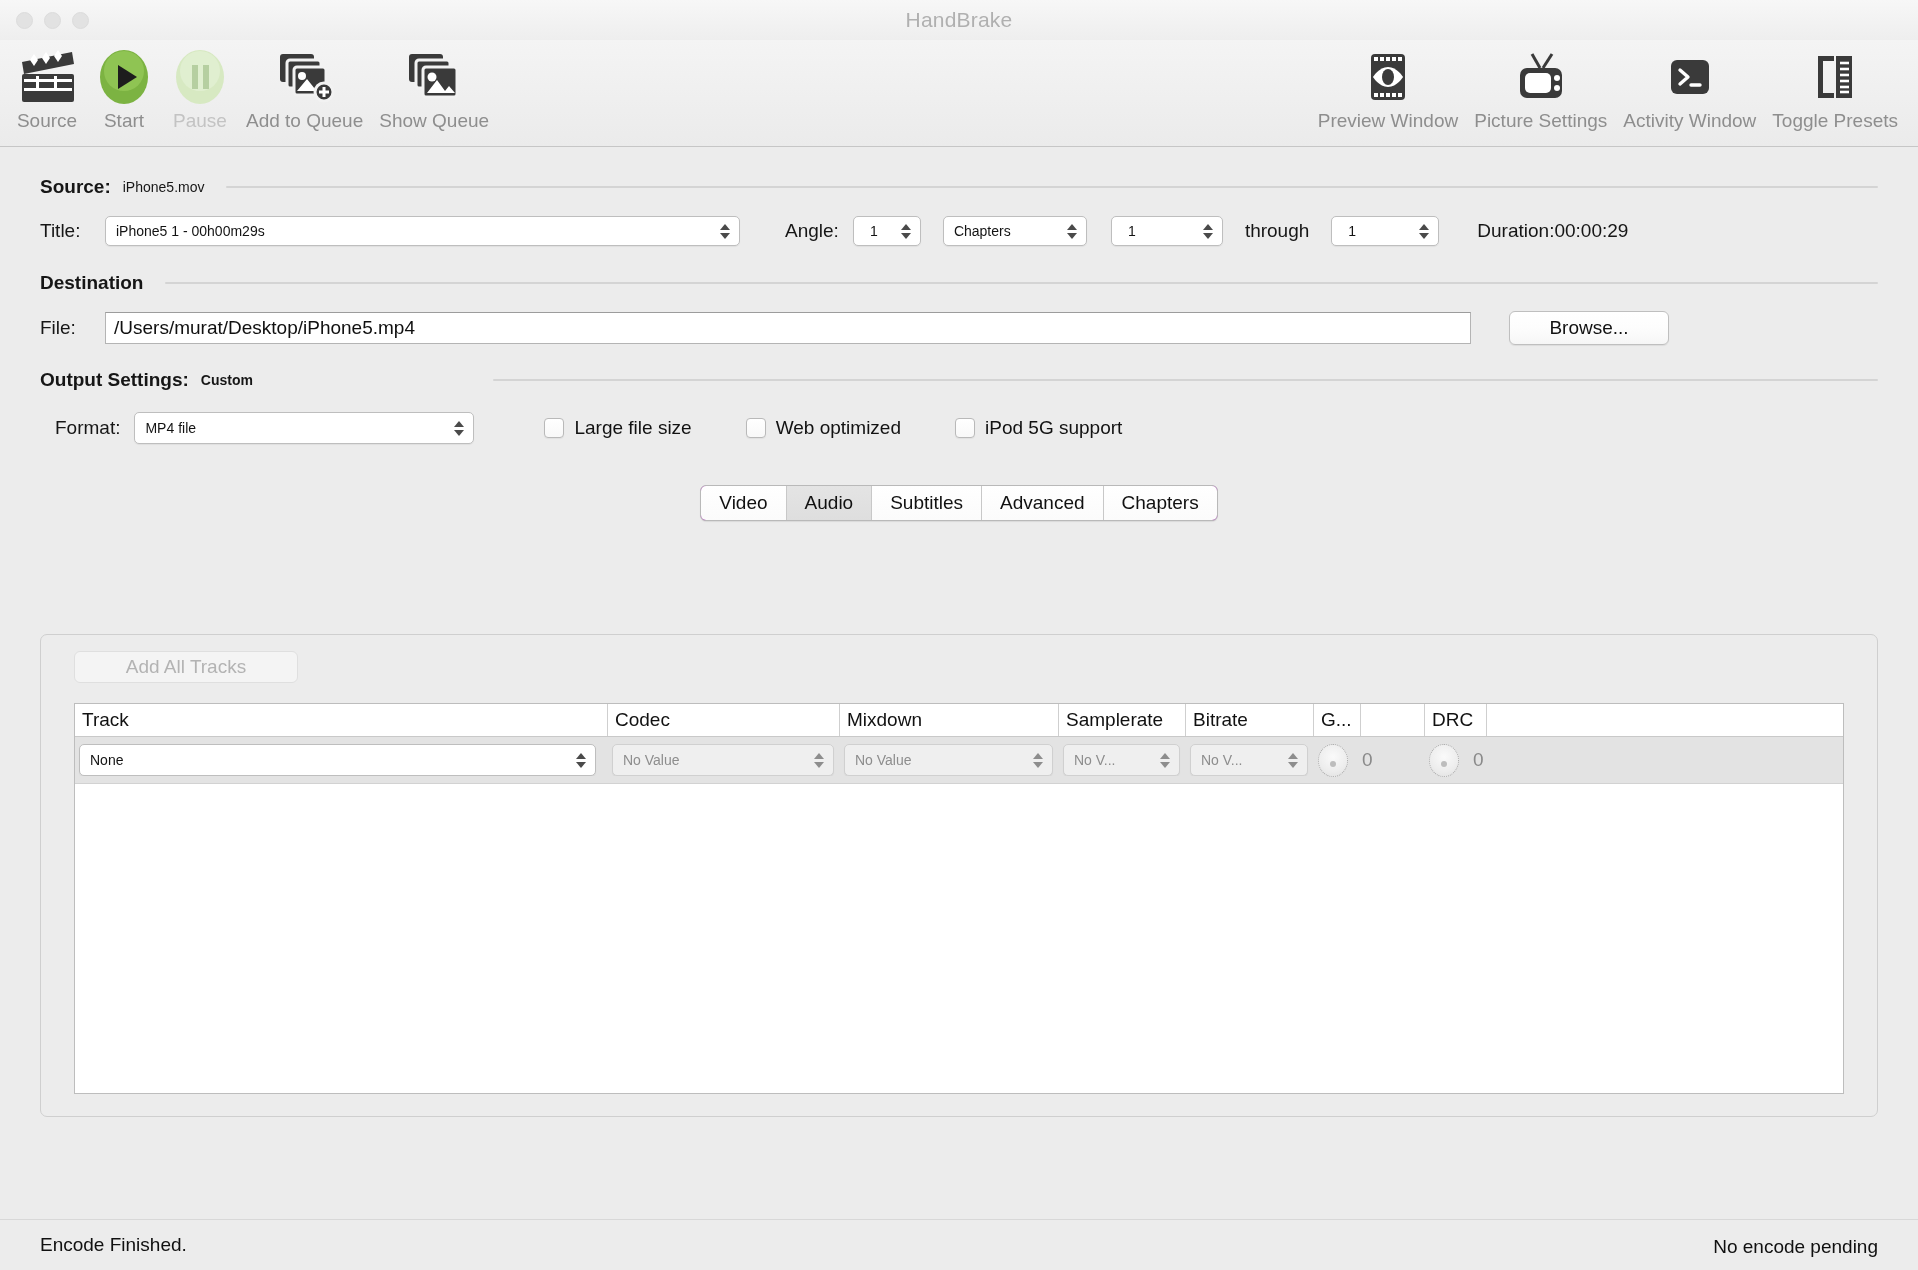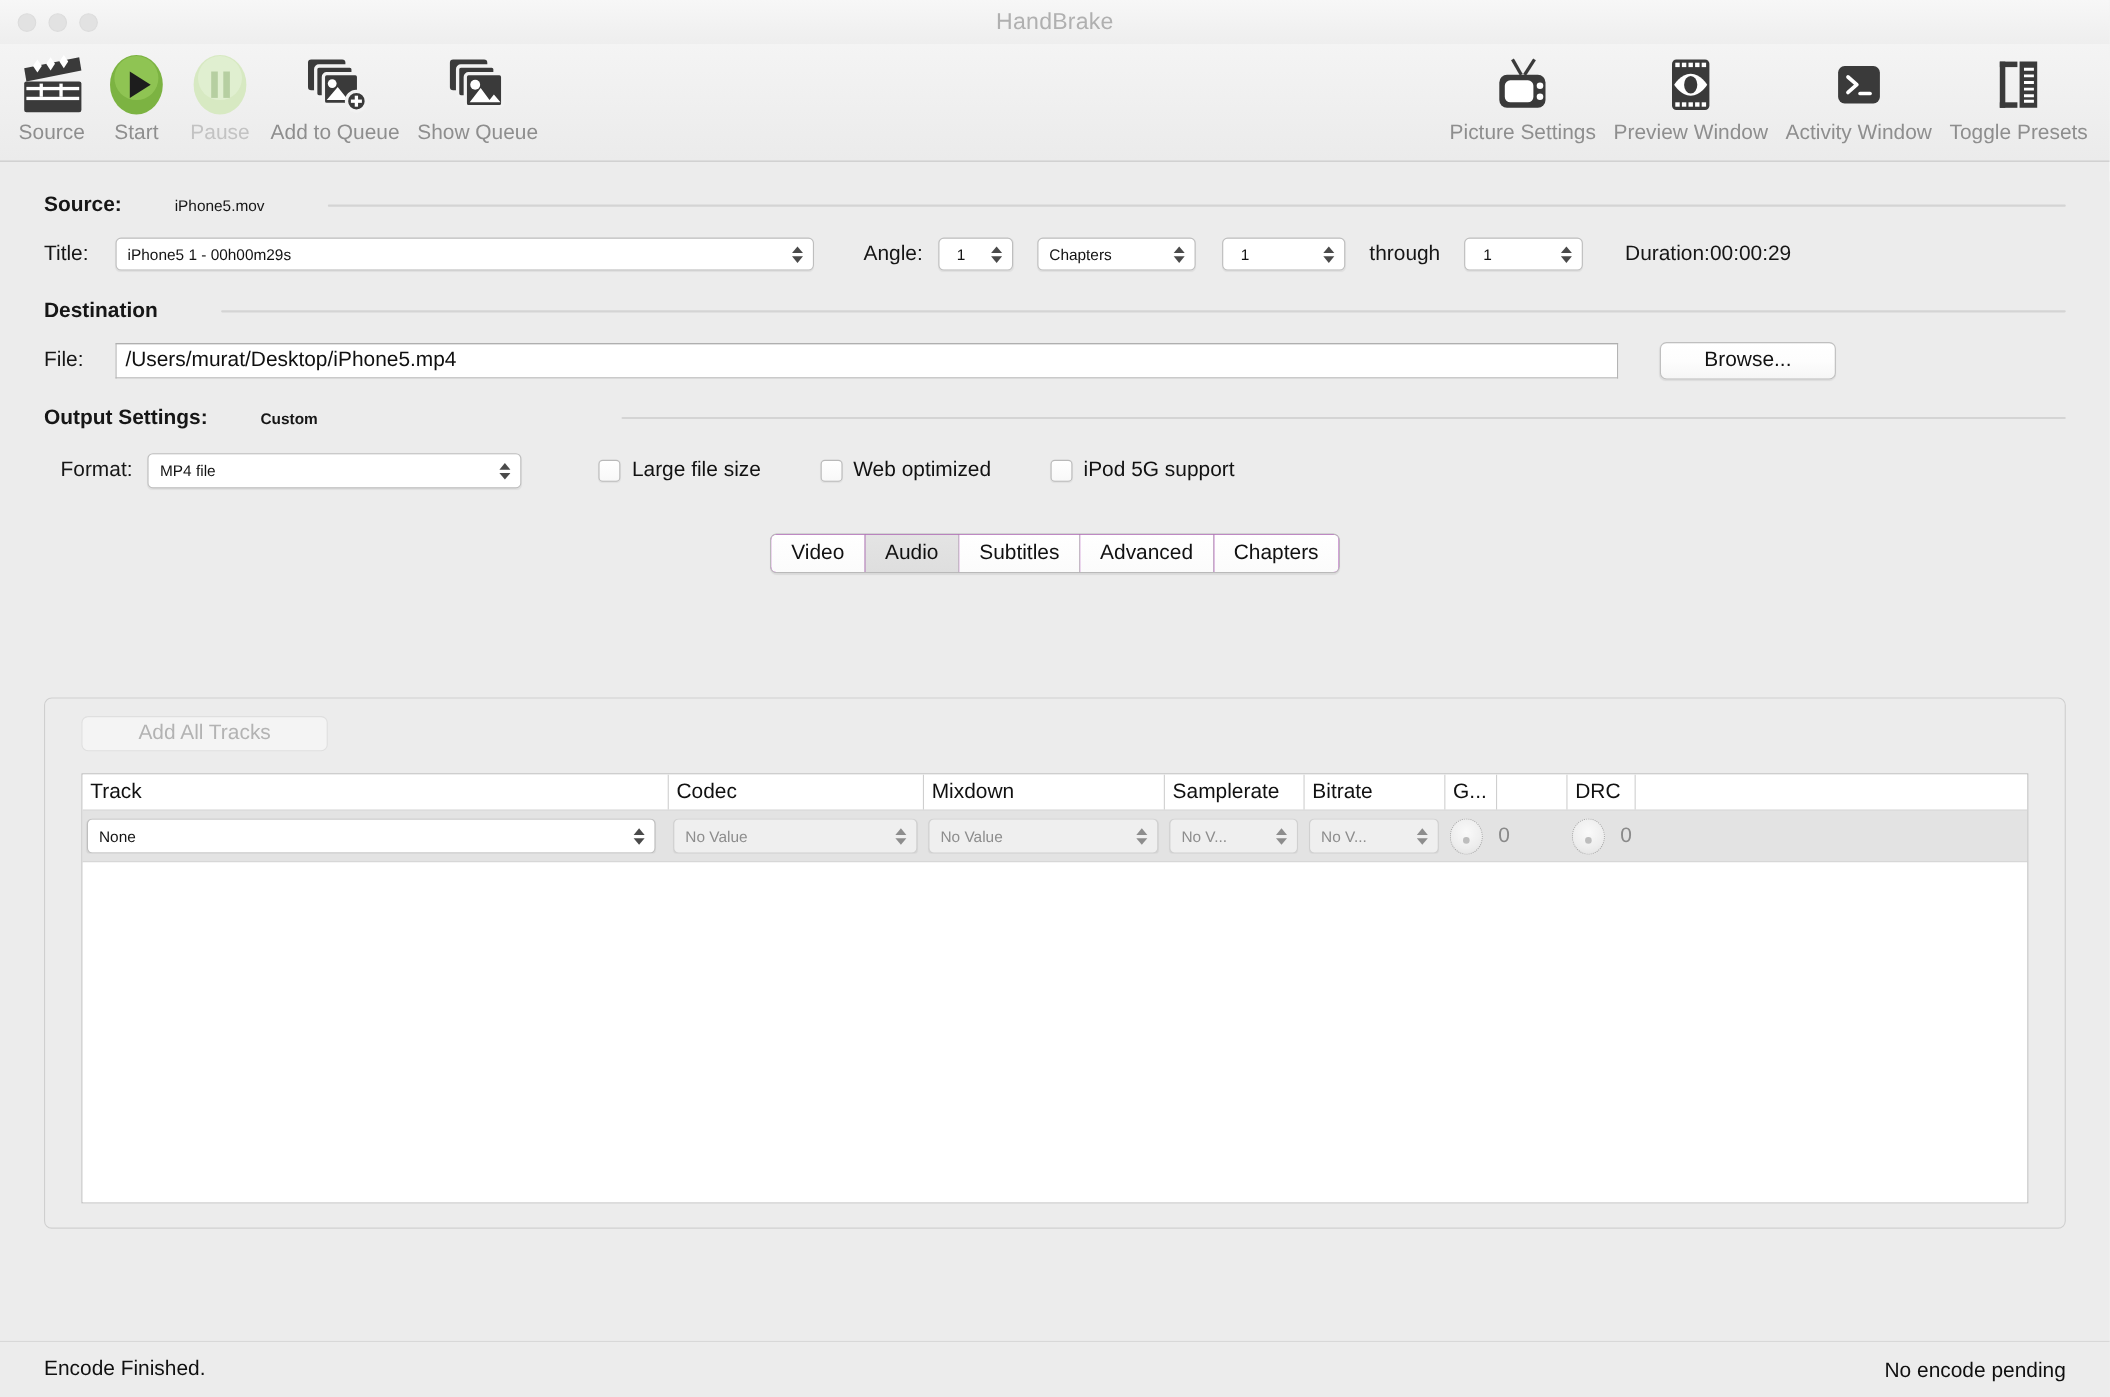--- a/index.html
+++ b/index.html
@@ -101,21 +101,20 @@
   .row {
     display: flex;
     align-items: center;
   }
 
   .section-head {
     display: flex;
     align-items: center;
     padding-left: 40px;
     padding-right: 40px;
-    gap: 36px;
   }
   .section-head .sh-label {
     font-size: 19px;
     font-weight: bold;
     color: #161616;
     white-space: nowrap;
   }
   .section-head .sh-value {
     font-size: 14px;
     color: #161616;
@@ -481,36 +480,20 @@
               <path d="M24 45 L34 32 L42 43 L46 38 L52 45 Z"></path>
             </g>
           </svg>
         </div>
         <div class="tb-label">Show Queue</div>
       </div>
 
     </div>
 
     <div class="tb-group tb-right">
-
-      <div class="tb-item">
-        <div class="tb-icon">
-          <svg width="58" height="58" viewBox="0 0 58 58">
-            <g stroke="#3a3a3a" stroke-width="3" fill="none">
-              <path d="M20 6 L28 20"></path>
-              <path d="M40 6 L31 20"></path>
-            </g>
-            <rect x="8" y="20" width="42" height="30" rx="7" fill="#3a3a3a"></rect>
-            <rect x="13" y="25" width="26" height="20" rx="5" fill="#ffffff"></rect>
-            <circle cx="45" cy="30" r="3" fill="#ffffff"></circle>
-            <circle cx="45" cy="40" r="3" fill="#ffffff"></circle>
-          </svg>
-        </div>
-        <div class="tb-label">Picture Settings</div>
-      </div>
 
       <div class="tb-item">
         <div class="tb-icon">
           <svg width="58" height="58" viewBox="0 0 58 58">
             <rect x="12" y="6" width="34" height="46" rx="4" fill="#3a3a3a"></rect>
             <g fill="#ffffff">
               <rect x="15" y="9" width="4" height="4"></rect>
               <rect x="21" y="9" width="4" height="4"></rect>
               <rect x="27" y="9" width="4" height="4"></rect>
               <rect x="33" y="9" width="4" height="4"></rect>
@@ -524,20 +507,36 @@
             </g>
             <ellipse cx="29" cy="29" rx="6" ry="8" fill="#3a3a3a"></ellipse>
           </svg>
         </div>
         <div class="tb-label">Preview Window</div>
       </div>
 
       <div class="tb-item">
         <div class="tb-icon">
           <svg width="58" height="58" viewBox="0 0 58 58">
+            <g stroke="#3a3a3a" stroke-width="3" fill="none">
+              <path d="M20 6 L28 20"></path>
+              <path d="M40 6 L31 20"></path>
+            </g>
+            <rect x="8" y="20" width="42" height="30" rx="7" fill="#3a3a3a"></rect>
+            <rect x="13" y="25" width="26" height="20" rx="5" fill="#ffffff"></rect>
+            <circle cx="45" cy="30" r="3" fill="#ffffff"></circle>
+            <circle cx="45" cy="40" r="3" fill="#ffffff"></circle>
+          </svg>
+        </div>
+        <div class="tb-label">Picture Settings</div>
+      </div>
+
+      <div class="tb-item">
+        <div class="tb-icon">
+          <svg width="58" height="58" viewBox="0 0 58 58">
             <rect x="10" y="12" width="38" height="34" rx="6" fill="#3a3a3a"></rect>
             <g stroke="#ffffff" stroke-width="3.4" fill="none" stroke-linecap="round" stroke-linejoin="round">
               <path d="M19 22 L27 29 L19 36"></path>
               <path d="M30 37 L39 37"></path>
             </g>
           </svg>
         </div>
         <div class="tb-label">Activity Window</div>
       </div>
 

